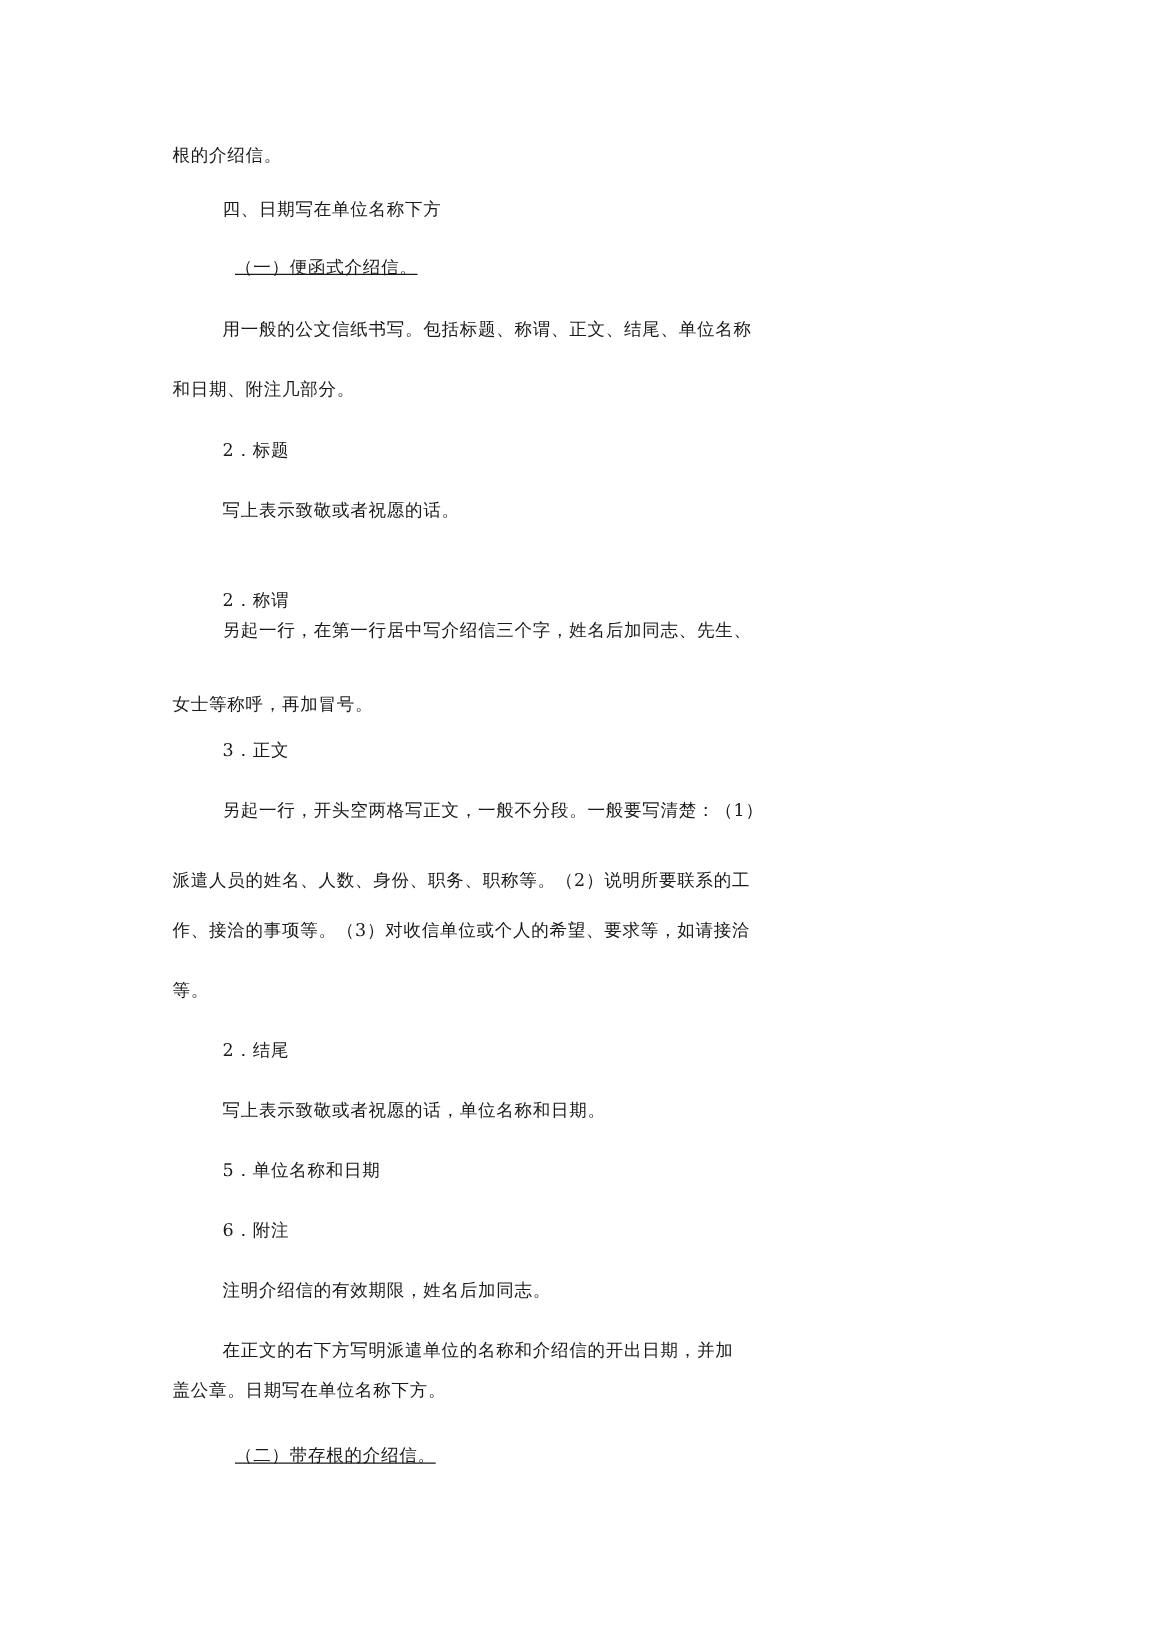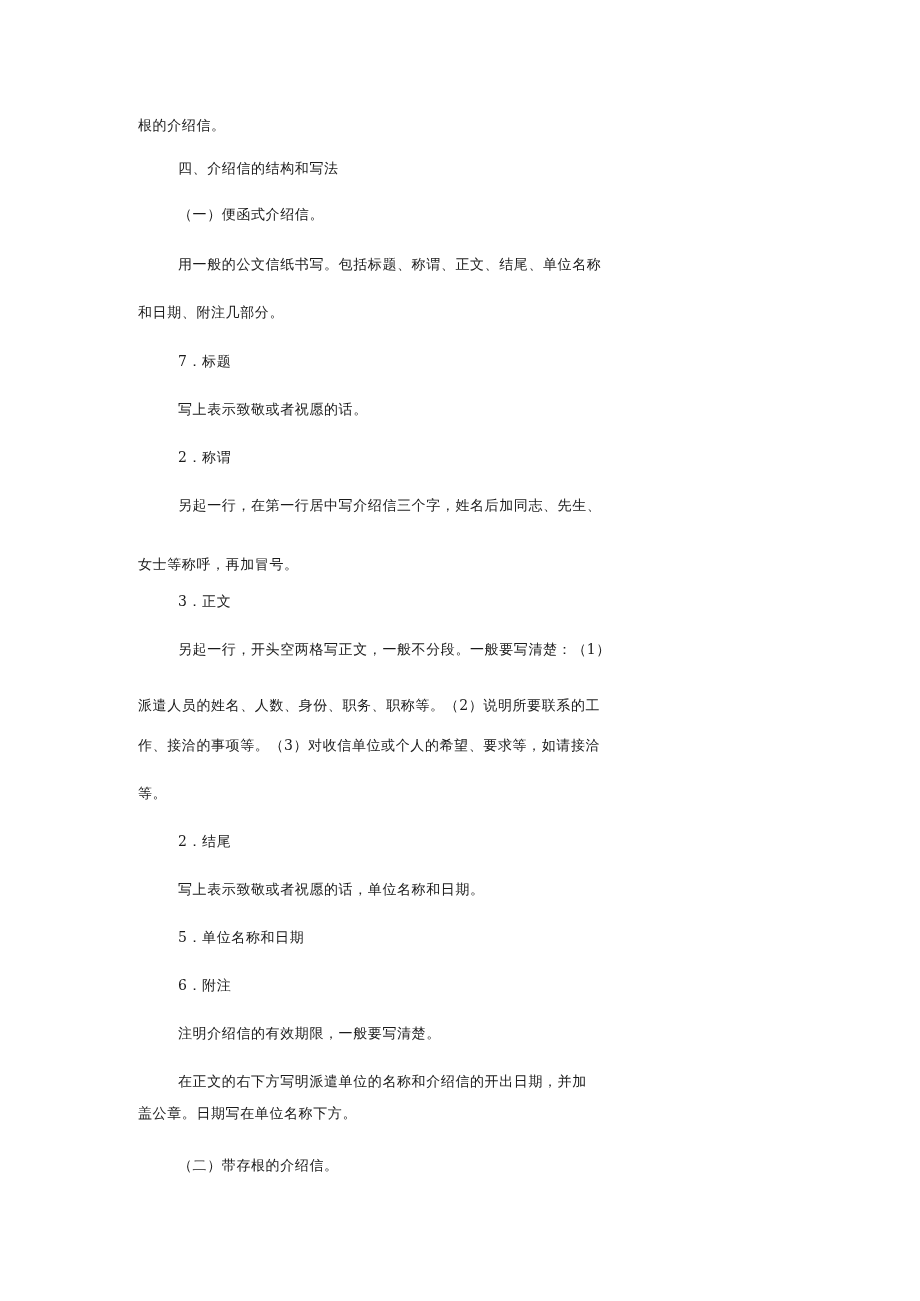--- a/index.html
+++ b/index.html
@@ -1,41 +1,41 @@
 <!DOCTYPE html>
 <html><head>
 <meta charset="utf-8">
 <style>
   html, body { margin: 0; padding: 0; background: #ffffff; }
   body { width: 920px; height: 1301px; position: relative; overflow: hidden;
          font-family: "DejaVu Serif", "Liberation Serif", serif; color: #1a1a1a; }
   .line { position: absolute; left: 138px; font-size: 14px; line-height: 24px; white-space: nowrap; letter-spacing: 0.6px; }
   .i2 { left: 178px; }
-  .i3 { left: 178px; }
+  .i3 { left: 188px; text-decoration: underline; }
 </style>
 </head>
 <body>
 
 <div>
   <div class="line" style="top:113px">根的介绍信。</div>
-  <div class="line i2" style="top:156px">四、介绍信的结构和写法</div>
+  <div class="line i2" style="top:156px">四、日期写在单位名称下方</div>
   <div class="line i3" style="top:202px">（一）便函式介绍信。</div>
   <div class="line i2" style="top:252px">用一般的公文信纸书写。包括标题、称谓、正文、结尾、单位名称</div>
   <div class="line" style="top:300px">和日期、附注几部分。</div>
-  <div class="line i2" style="top:349px">7．标题</div>
+  <div class="line i2" style="top:349px">2．标题</div>
   <div class="line i2" style="top:397px">写上表示致敬或者祝愿的话。</div>
-  <div class="line i2" style="top:445px">2．称谓</div>
+  <div class="line i2" style="top:469px">2．称谓</div>
   <div class="line i2" style="top:493px">另起一行，在第一行居中写介绍信三个字，姓名后加同志、先生、</div>
   <div class="line" style="top:552px">女士等称呼，再加冒号。</div>
   <div class="line i2" style="top:589px">3．正文</div>
   <div class="line i2" style="top:637px">另起一行，开头空两格写正文，一般不分段。一般要写清楚：（1）</div>
   <div class="line" style="top:693px">派遣人员的姓名、人数、身份、职务、职称等。（2）说明所要联系的工</div>
   <div class="line" style="top:733px">作、接洽的事项等。（3）对收信单位或个人的希望、要求等，如请接洽</div>
   <div class="line" style="top:781px">等。</div>
   <div class="line i2" style="top:829px">2．结尾</div>
   <div class="line i2" style="top:877px">写上表示致敬或者祝愿的话，单位名称和日期。</div>
   <div class="line i2" style="top:925px">5．单位名称和日期</div>
   <div class="line i2" style="top:973px">6．附注</div>
-  <div class="line i2" style="top:1021px">注明介绍信的有效期限，一般要写清楚。</div>
+  <div class="line i2" style="top:1021px">注明介绍信的有效期限，姓名后加同志。</div>
   <div class="line i2" style="top:1069px">在正文的右下方写明派遣单位的名称和介绍信的开出日期，并加</div>
   <div class="line" style="top:1101px">盖公章。日期写在单位名称下方。</div>
   <div class="line i3" style="top:1153px">（二）带存根的介绍信。</div>
 </div>
 
 </body></html>

